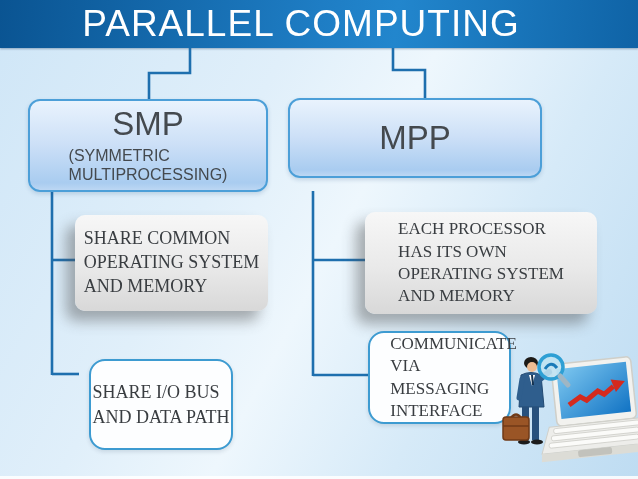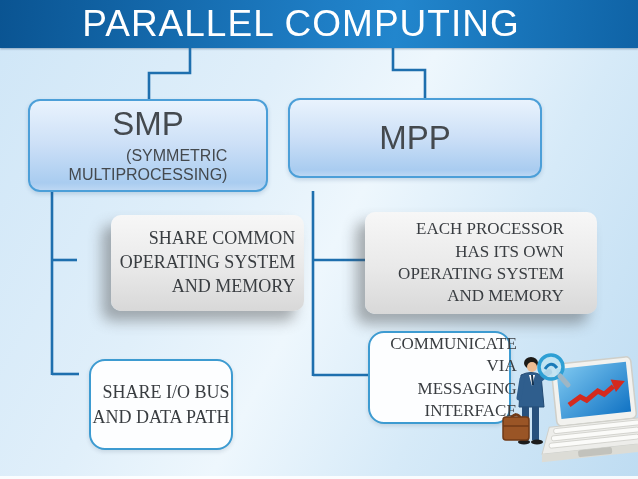--- a/index.html
+++ b/index.html
@@ -20,21 +20,21 @@
   .title-bar h1{
     margin:0;padding:0 36px 2px 0;
     font-size:37px;font-weight:400;letter-spacing:1px;color:#ffffff;line-height:1;
   }
 
   
   svg.connectors{position:absolute;left:0;top:0;width:638px;height:479px;z-index:1;}
   svg.connectors path{fill:none;stroke:var(--connector,#1e6fae);stroke-width:2.6px;}
 
   
-  .node{position:absolute;z-index:2;display:flex;flex-direction:column;align-items:center;justify-content:center;text-align:right;box-sizing:border-box;}
+  .node{position:absolute;z-index:2;display:flex;flex-direction:column;align-items:center;justify-content:center;text-align:left;box-sizing:border-box;}
   .node.parent{
     border:2px solid var(--node-border,#4c9fd8);border-radius:12px;
     background:linear-gradient(180deg,#e9f3fd 0%,#cde0f7 48%,#a9ccf0 92%,#bcd7f3 100%);
     color:var(--node-text,#44494e);
     box-shadow:0 2px 4px rgba(30,80,130,.18);
   }
   .node.parent .abbr{font-size:33px;line-height:1.05;font-weight:400;}
   .node.parent .full{font-size:16px;line-height:1.15;margin-top:6px;white-space:pre-line;}
 
   .node.gray{
@@ -43,21 +43,21 @@
     box-shadow:-9px 10px 14px rgba(80,80,80,.45);
     font-family:"Liberation Serif",serif;color:#393d41;white-space:pre-line;
   }
   .node.white{
     border:2px solid #3d9bd1;border-radius:16px;background:#fdfeff;
     box-shadow:0 2px 4px rgba(0,30,60,.12);
     font-family:"Liberation Serif",serif;color:#393d41;white-space:pre-line;
   }
   .smp{left:28px;top:99px;width:240px;height:93px;}
   .mpp{left:288px;top:98px;width:254px;height:80px;}
-  .smp-c1{left:75px;top:215px;width:193px;height:96px;font-size:18px;line-height:1.32;margin-left:36px;}
+  .smp-c1{left:75px;top:215px;width:193px;height:96px;font-size:18px;line-height:1.32;}
   .smp-c2{left:89px;top:331px;width:144px;height:91px;font-size:18px;line-height:1.35;margin-top:28px;}
   .mpp-c1{left:365px;top:212px;width:232px;height:102px;font-size:17px;line-height:1.32;}
   .mpp-c2{left:368px;top:331px;width:143px;height:93px;font-size:17px;line-height:1.3;padding-left:28px;}
 
   
   .clipart{position:absolute;left:488px;top:329px;width:150px;height:150px;margin:0;z-index:3;}
   .clipart svg{width:150px;height:150px;display:block;}
 
   .bottom-edge{position:absolute;left:0;bottom:0;width:638px;height:3px;background:#ffffff;opacity:.85;z-index:4;}
 </style>

